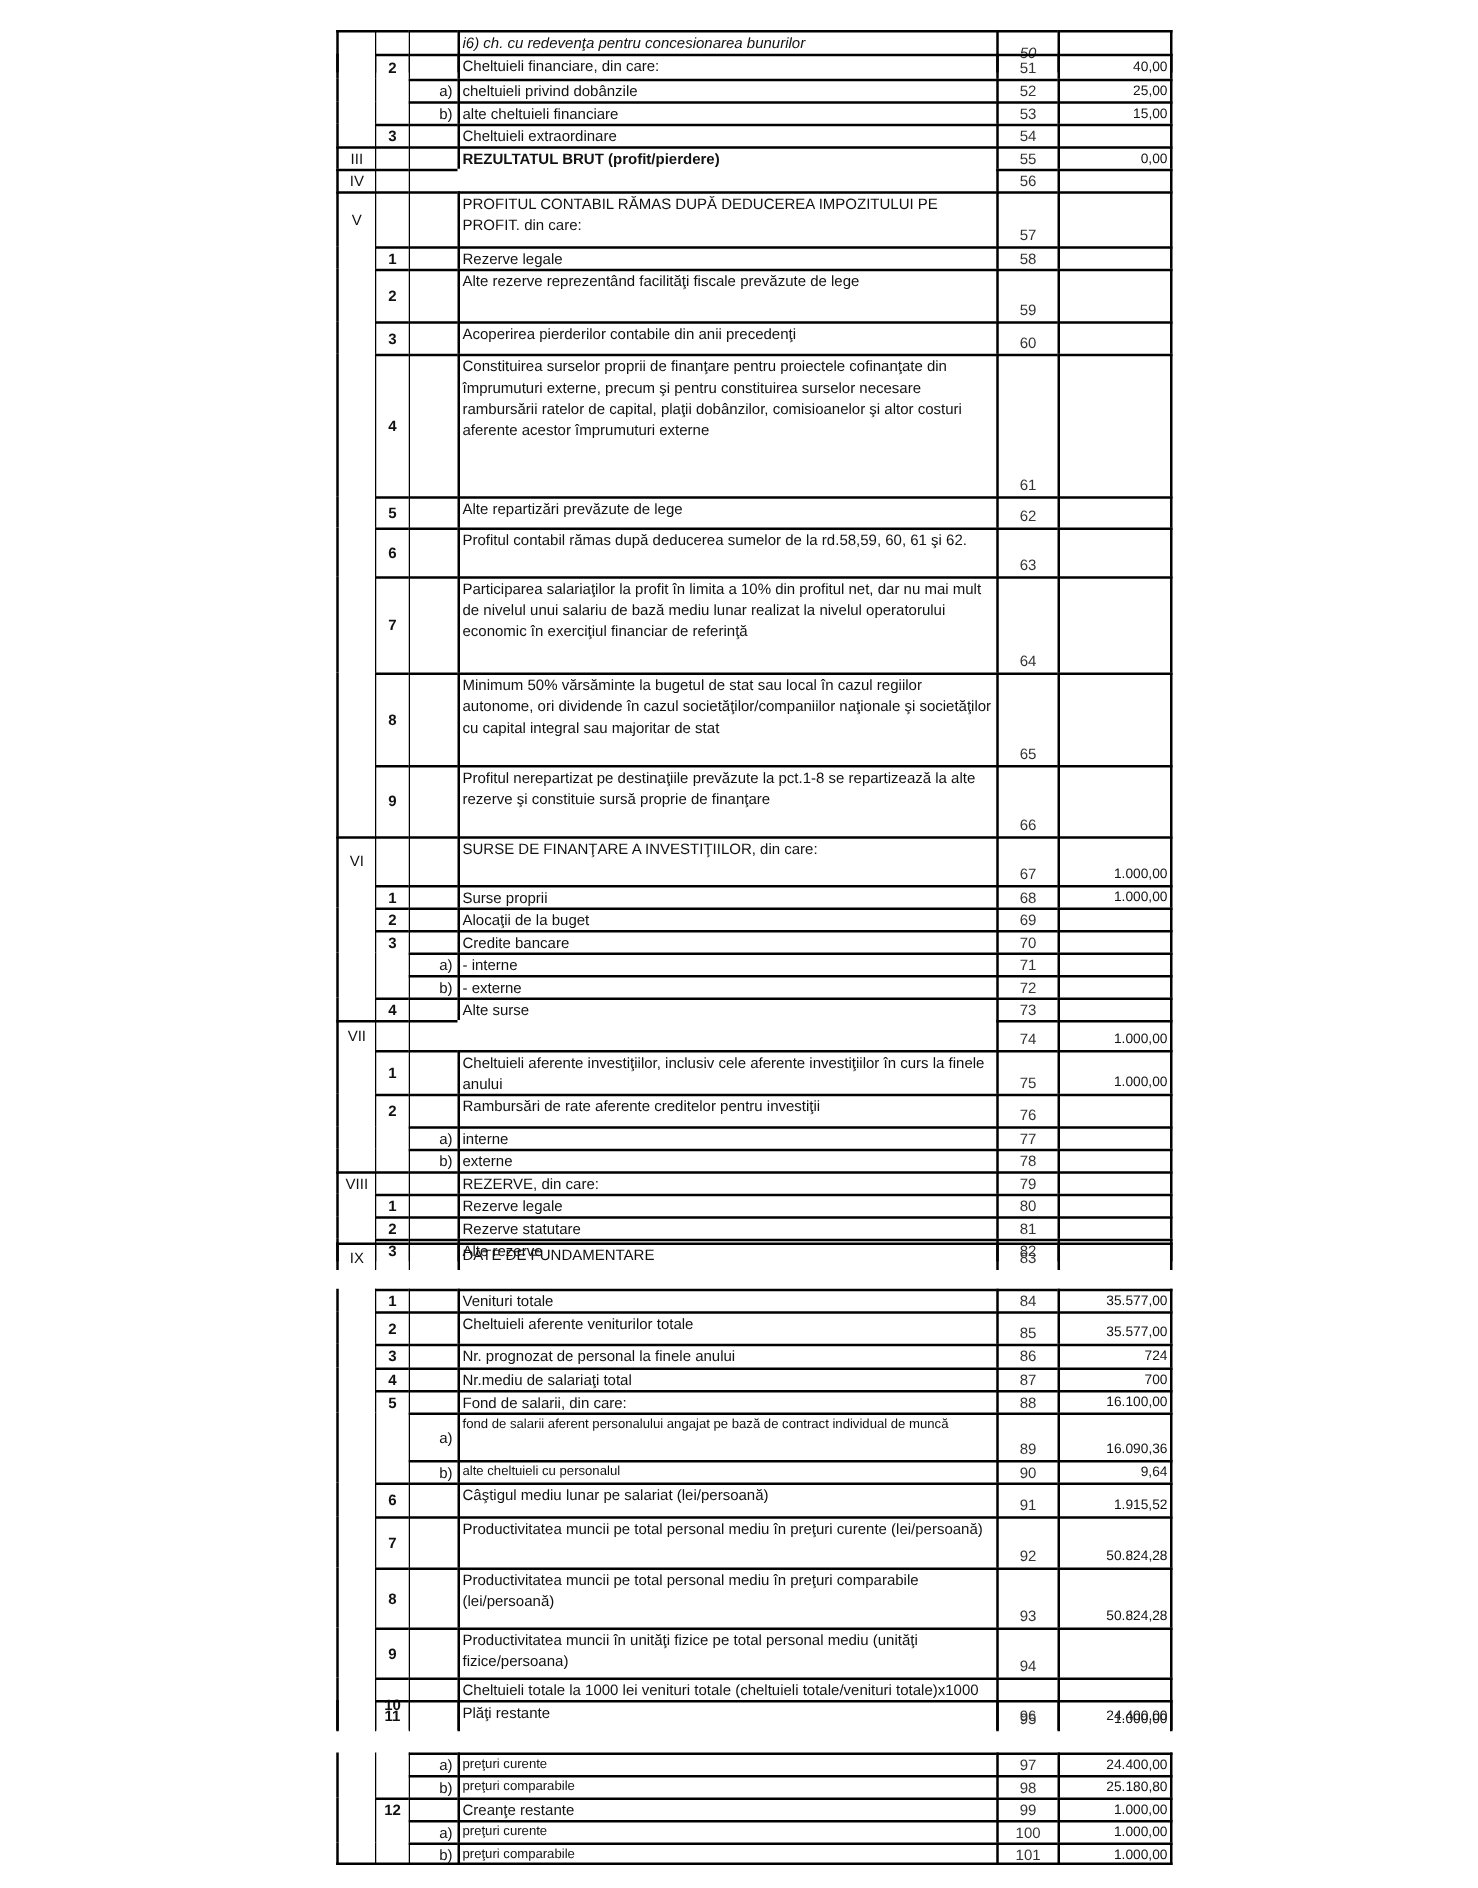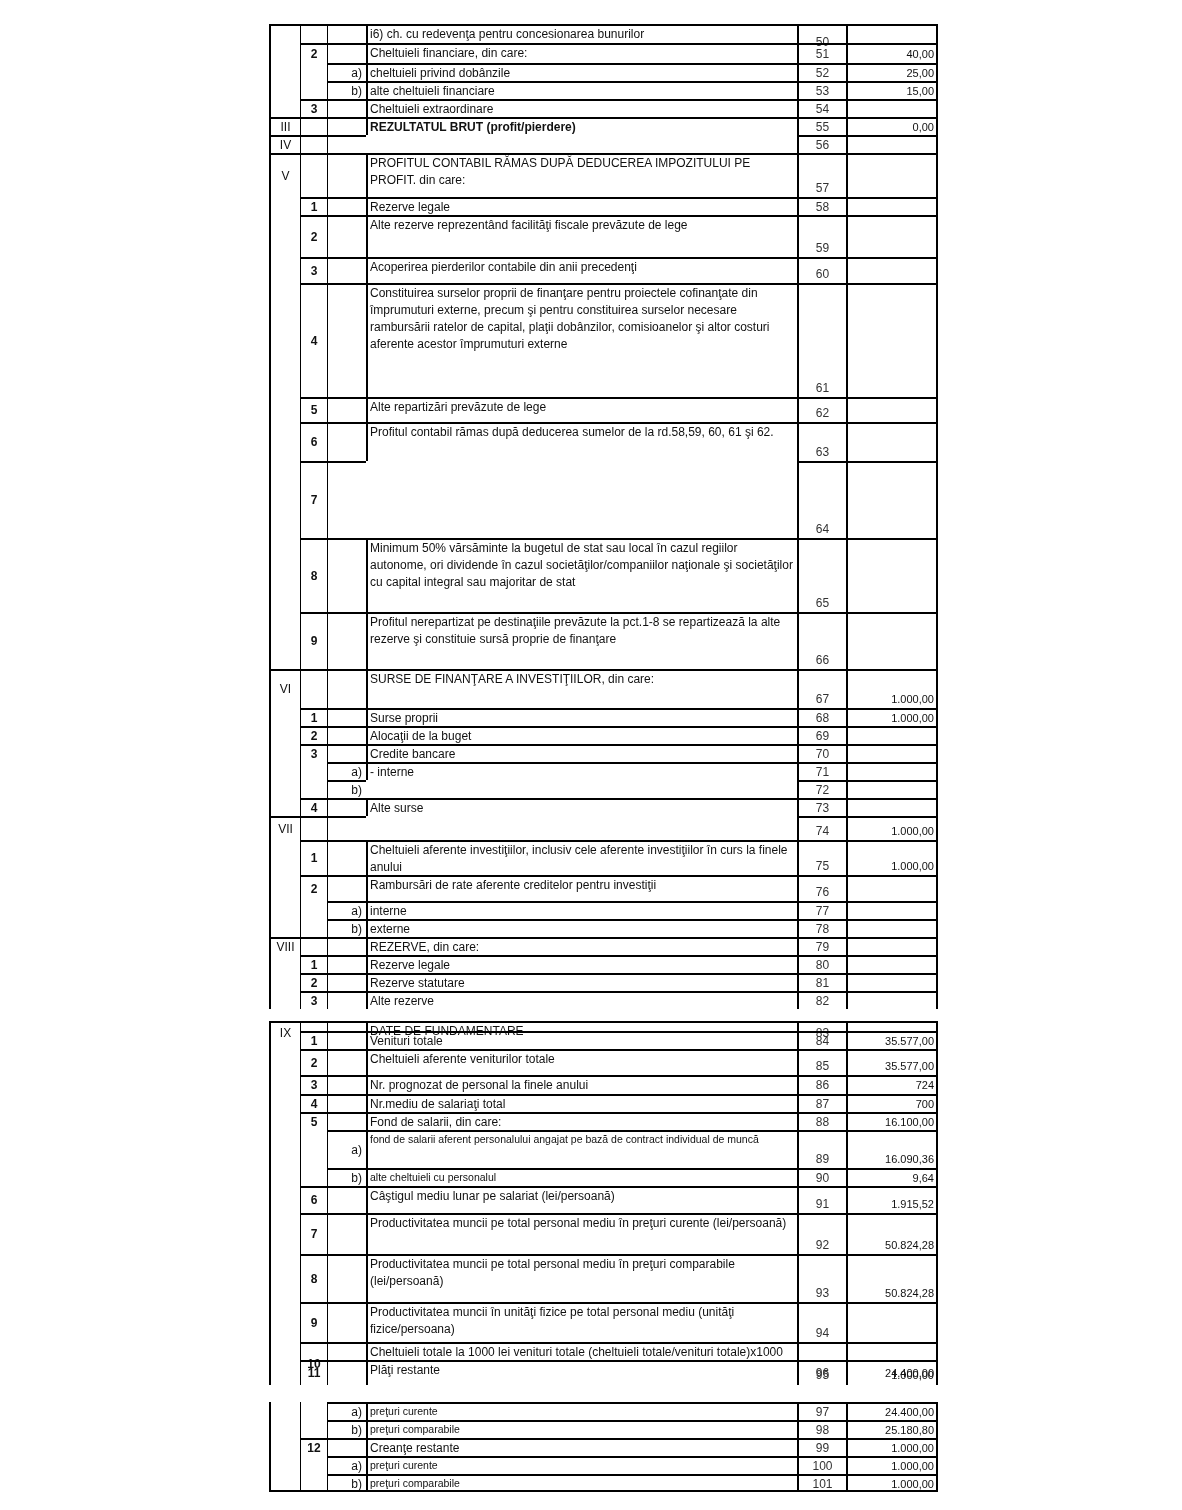--- a/index.html
+++ b/index.html
@@ -26,21 +26,21 @@
   .noborder-top-c2 .c2 { border-top: none; }
   .small { font-size: 10.5px; line-height: 15px; }
   .bold { font-weight: bold; }
   .num { font-size: 11px; }
   #bottom-line { position: absolute; left: 269px; top: 1490px; width: 669px; height: 2px; background: #000; }
 </style>
 </head>
 <body>
 
 <div id="sheet">
-    <div class="row thick-top" style="top: 0px; height: 34px;">
+    <div class="row thick-top" style="top: 0px; height: 34px; font-style: italic;">
       <div class="cell c1 vmid center">
         <span></span>
       </div>
       <div class="cell c2 vmid center bold">
         <span></span>
       </div>
       <div class="cell c3 vmid right">
         <span></span>
       </div>
       <div class="cell c4"><span>i6) ch. cu redevenţa pentru  concesionarea  bunurilor</span></div>
@@ -287,20 +287,21 @@
     <div class="row thick-top noborder-top-c1" style="top: 437px; height: 77px;">
       <div class="cell c1 vmid center">
         <span></span>
       </div>
       <div class="cell c2 vmid center bold">
         <span>7</span>
       </div>
       <div class="cell c3 vmid right">
         <span></span>
       </div>
+      <div class="cell c4"><span>Participarea salariaţilor la profit în limita a 10% din profitul net,  dar nu mai mult de nivelul unui salariu de bază mediu lunar realizat la nivelul operatorului economic în exerciţiul  financiar de referinţă</span></div>
       <div class="cell c5 vbottom center">
         <span>64</span>
       </div>
       <div class="cell c6 vbottom right num">
         <span></span>
       </div>
     </div>
     <div class="row thick-top noborder-top-c1" style="top: 514px; height: 74px;">
       <div class="cell c1 vmid center">
         <span></span>
@@ -430,20 +431,21 @@
     <div class="row thick-top noborder-top-c1 noborder-top-c2" style="top: 756px; height: 18px;">
       <div class="cell c1 vmid center">
         <span></span>
       </div>
       <div class="cell c2 vmid center bold">
         <span></span>
       </div>
       <div class="cell c3 vmid right">
         <span>b)</span>
       </div>
+      <div class="cell c4"><span>- externe</span></div>
       <div class="cell c5 vmid center">
         <span>72</span>
       </div>
       <div class="cell c6 vmid right num">
         <span></span>
       </div>
     </div>
     <div class="row thick-top noborder-top-c1" style="top: 774px; height: 18px;">
       <div class="cell c1 vmid center">
         <span></span>
@@ -616,21 +618,21 @@
         <span></span>
       </div>
       <div class="cell c4"><span>Alte rezerve</span></div>
       <div class="cell c5 vmid center">
         <span>82</span>
       </div>
       <div class="cell c6 vmid right num">
         <span></span>
       </div>
     </div>
-    <div class="row thick-top" style="top: 997px; height: 22px; padding-left: 28px;">
+    <div class="row thick-top" style="top: 970px; height: 22px; padding-left: 28px;">
       <div class="cell c1 vmid center">
         <span>IX</span>
       </div>
       <div class="cell c2 vmid center bold">
         <span></span>
       </div>
       <div class="cell c3 vmid right">
         <span></span>
       </div>
       <div class="cell c4"><span>DATE DE FUNDAMENTARE</span></div>

